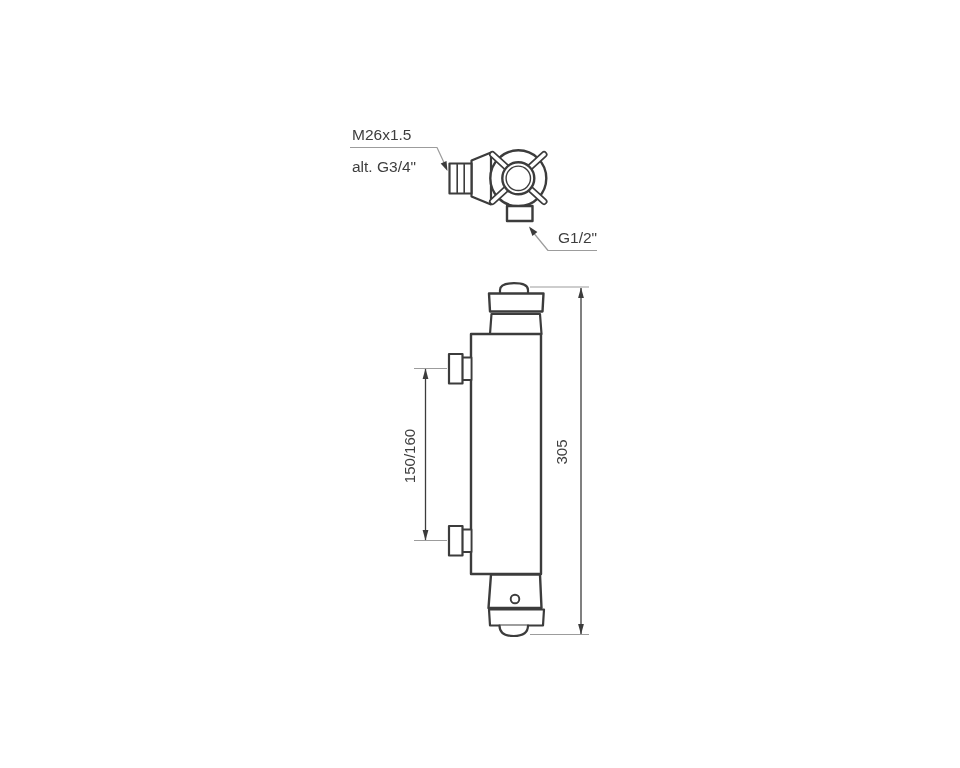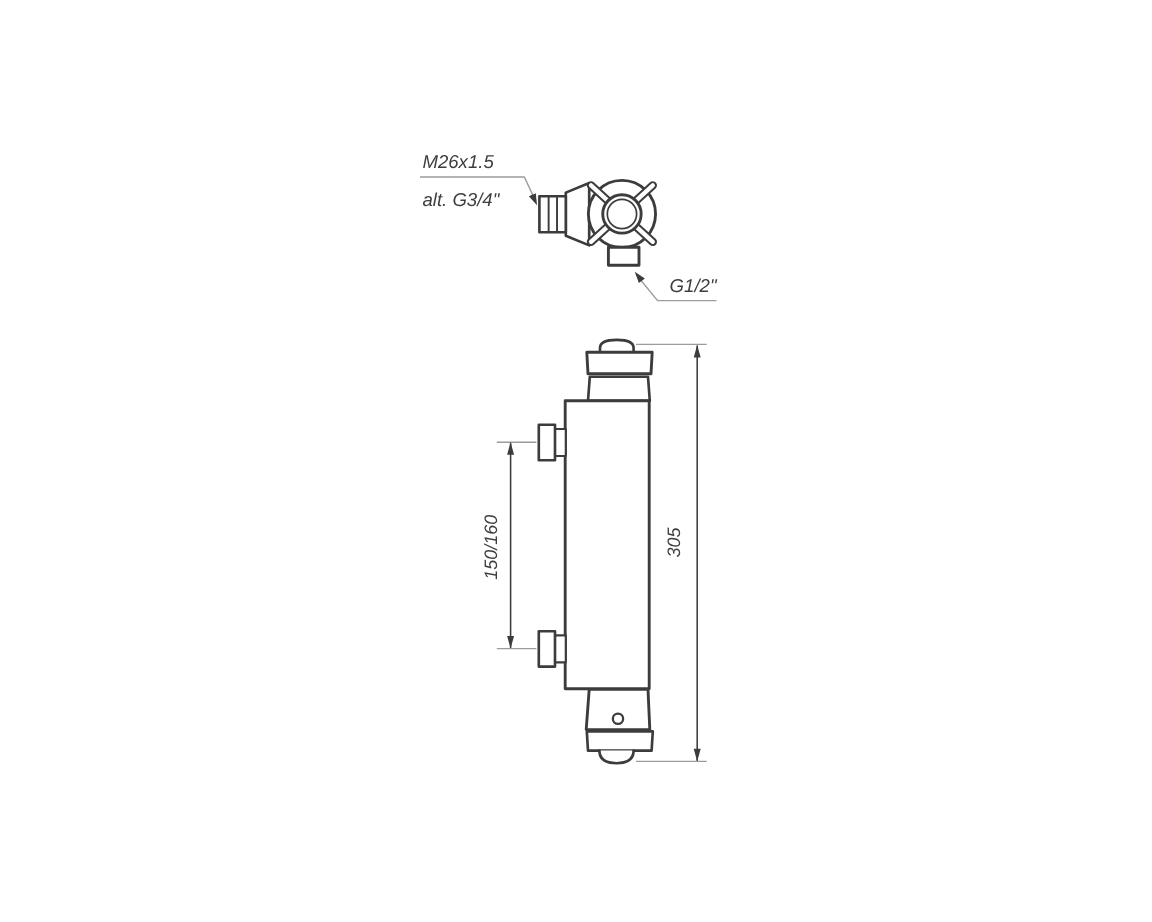--- a/index.html
+++ b/index.html
@@ -2,21 +2,21 @@
 <html><head>
 <meta charset="utf-8">
 <style>
   :root{
     --bg:#ffffff;
     --outline:#3c3c3c;
     --ext:#9c9c9c;
     --text:#3e3e3e;
   }
   html,body{margin:0;padding:0;background:var(--bg);}
-  .canvas{position:relative;width:960px;height:768px;background:var(--bg);overflow:hidden;font-style:italic;}
+  .canvas{position:relative;width:960px;height:768px;background:var(--bg);overflow:hidden;}
   svg{display:block;}
   .stroke{stroke:var(--outline);fill:none;stroke-linejoin:round;stroke-linecap:round;}
   .fillw{fill:#ffffff;}
   .leader{stroke:var(--ext);stroke-width:1.2;fill:none;stroke-linejoin:round;}
   .extline{stroke:var(--ext);stroke-width:1.2;}
   .dimline{stroke:var(--outline);stroke-width:1.3;}
   .arrow{fill:var(--outline);stroke:none;}
   text{font-family:"Liberation Sans","DejaVu Sans",sans-serif;font-size:15.5px;fill:var(--text);}
   .dimtext{font-size:15px;}
 </style>

